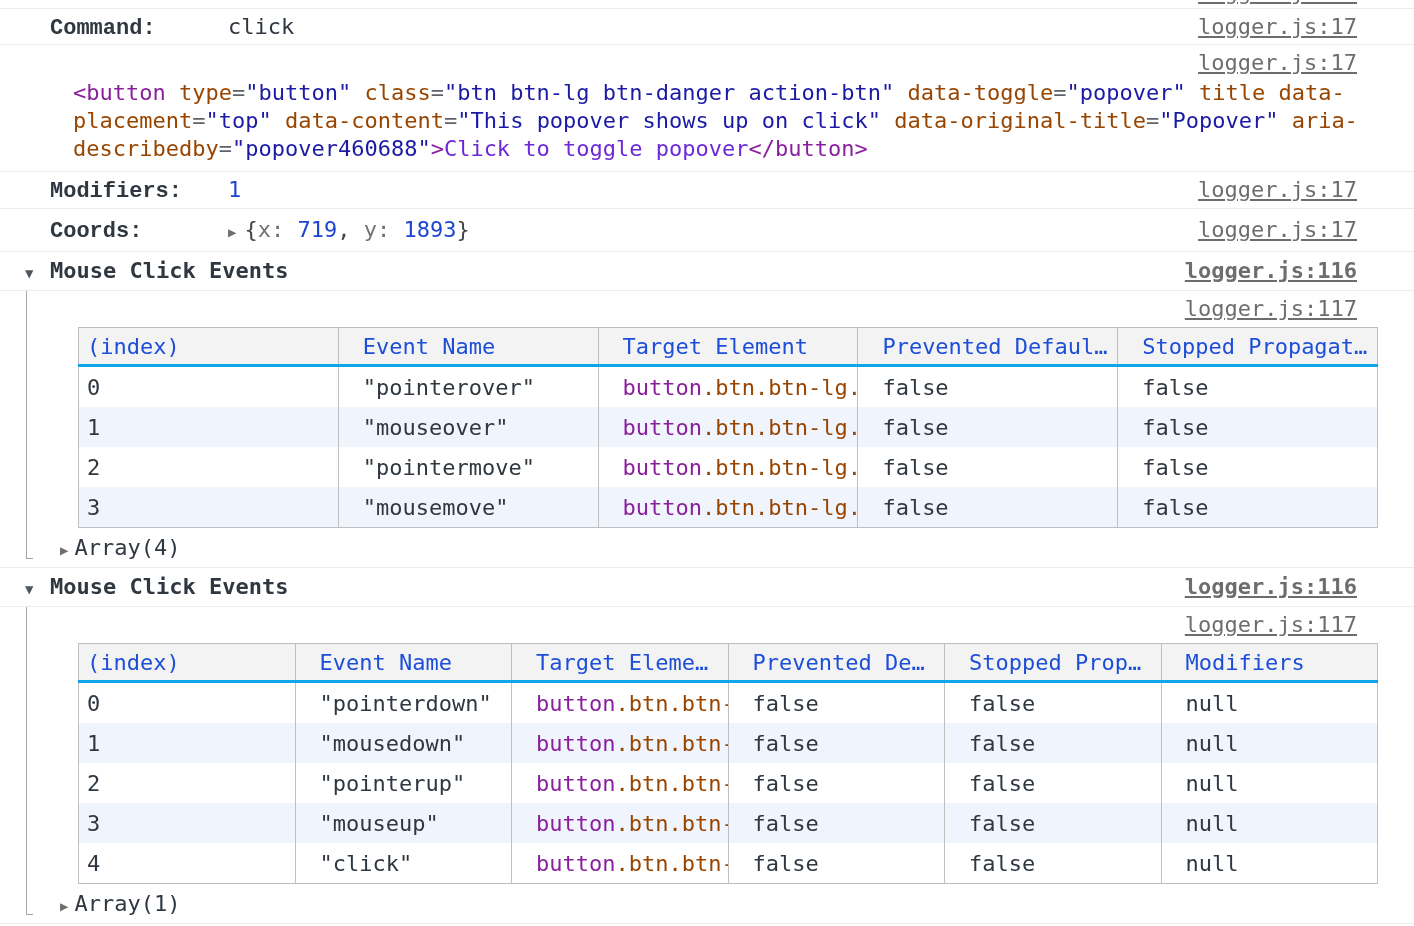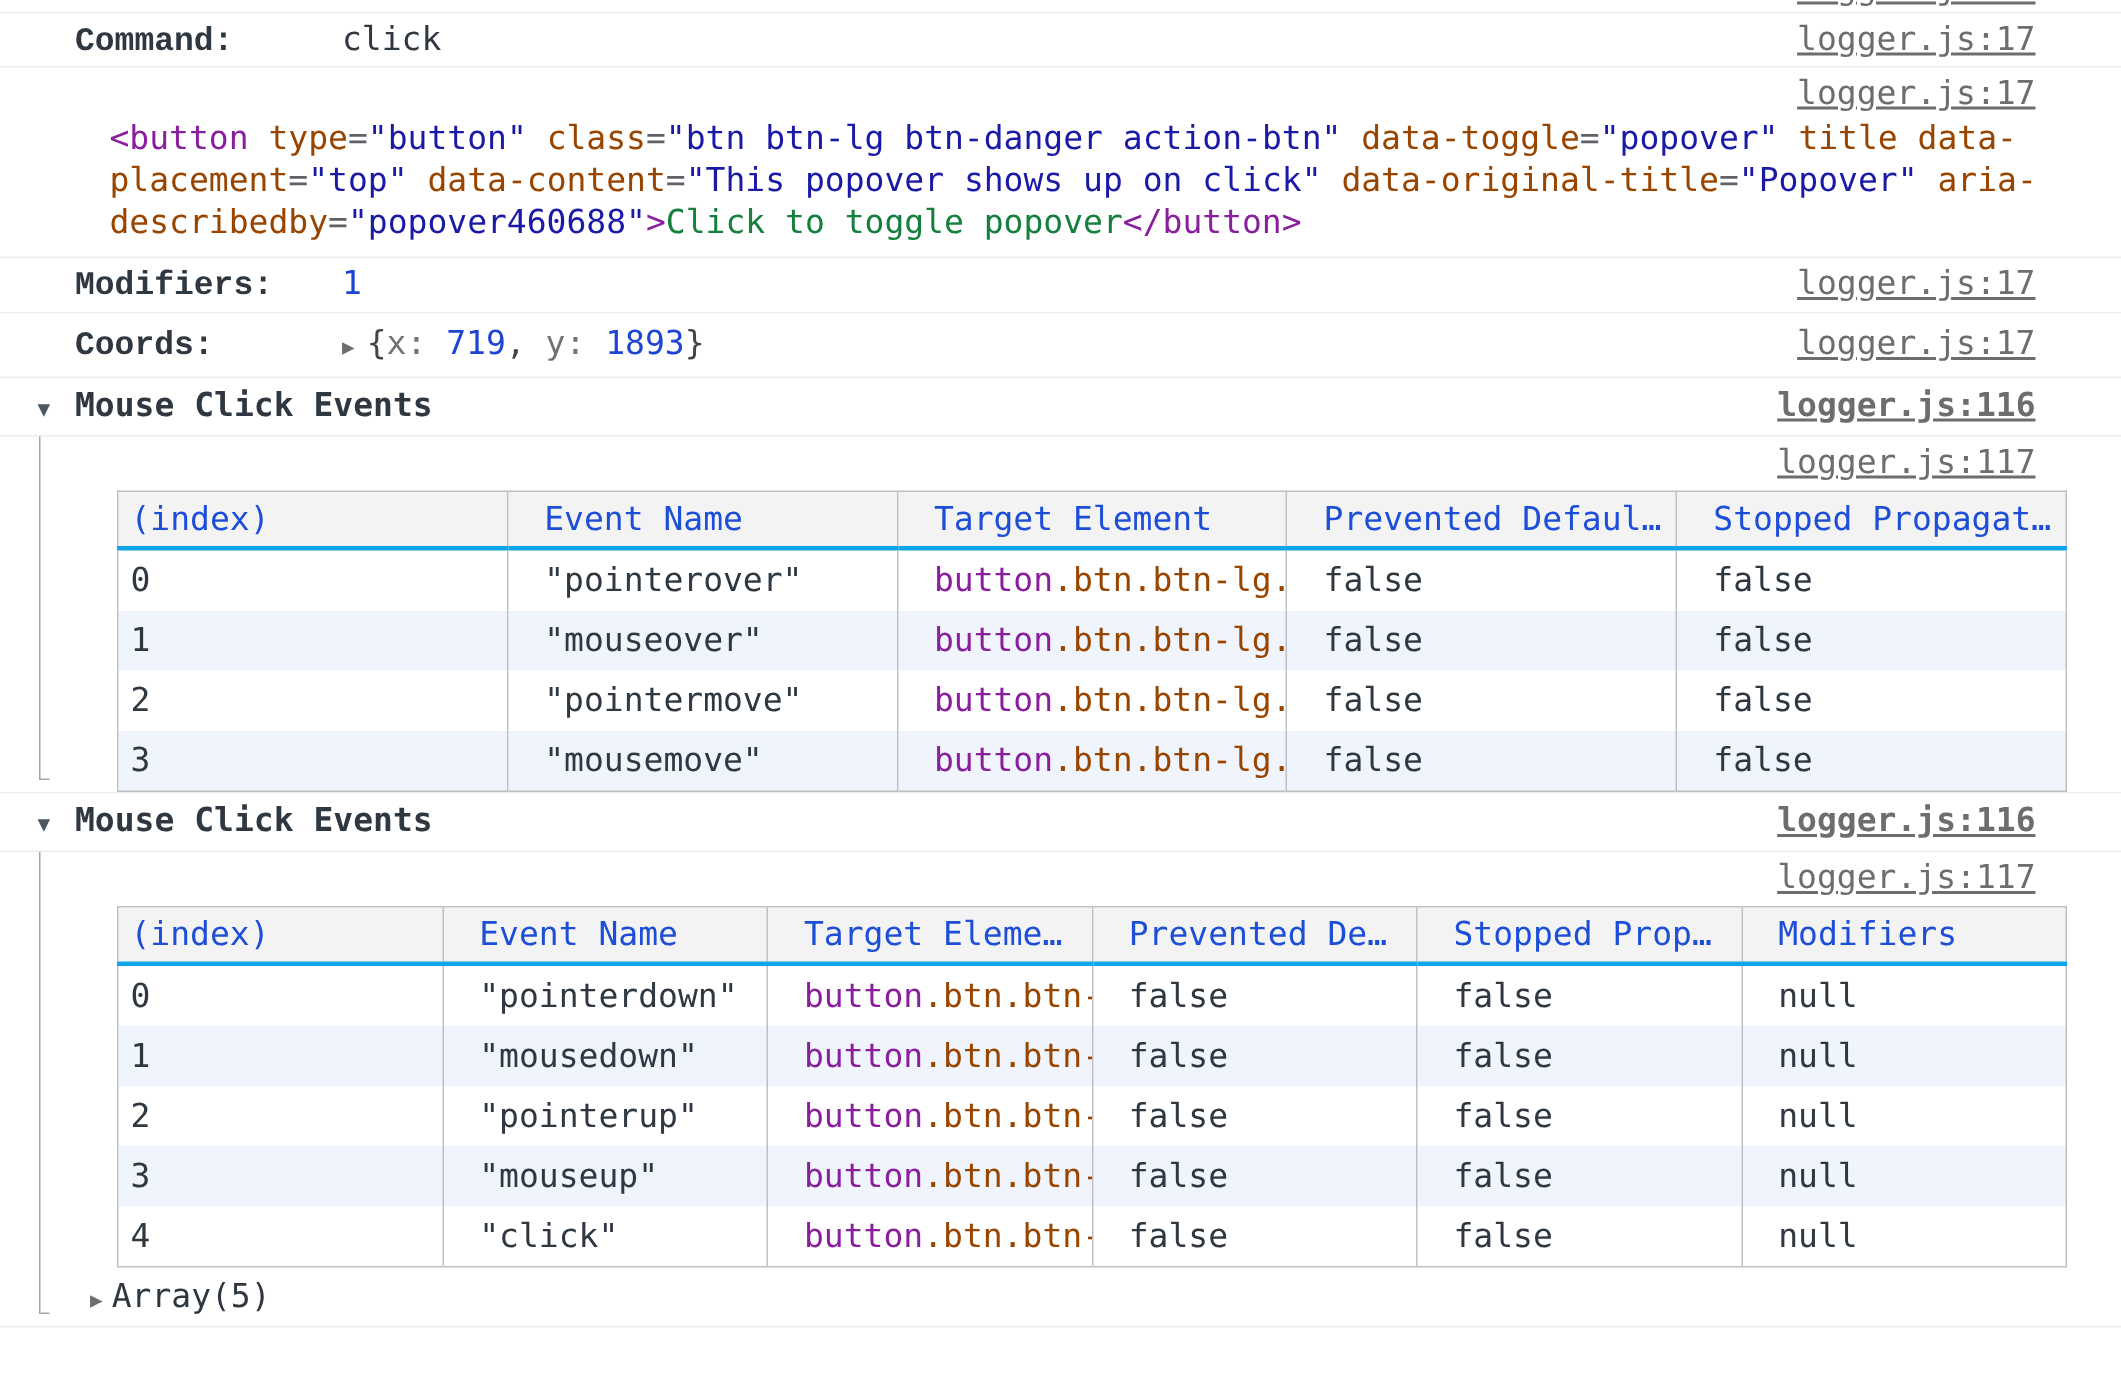--- a/index.html
+++ b/index.html
@@ -28,21 +28,21 @@
   .row-applied { height:124px; padding-top:2px; }
   .lbl-line { height:32px; line-height:32px; position:relative; }
   .code { padding-left:23px; }
   .code-line { height:28px; line-height:28px; white-space:pre; }
 
   
   .tok-tag { color:#8a1f9e; }
   .tok-at  { color:#994500; }
   .tok-vl  { color:#1a1aa6; }
   .tok-eq  { color:#5f6368; }
-  .tok-pl  { color:#15803d;text-align:right; }
+  .tok-pl  { color:#6d28d9;text-align:right; }
 
   .c-num  { color:#1d44d2; }
   .c-bool { color:#1d44d2; }
   .c-str  { color:#b22b23; }
   .c-null { color:#8a8a8a; }
   .c-tagp { color:#8a1f9e; }
   .c-cls  { color:#994500; }
 
   
   .preview { }
@@ -161,20 +161,23 @@
           </tr>
           <tr>
             <td>3</td>
             <td class="c-str">"mousemove"</td>
             <td><span class="c-tagp">button</span><span class="c-cls">.btn.btn-lg.btn-danger.action-btn</span></td>
             <td class="c-bool">false</td>
             <td class="c-bool">false</td>
           </tr>
         </tbody>
       </table>
+    <div class="footer-row">
+      <span class="tri-small">▶</span><span>Array(4)</span>
+    </div>
   </div>
 
   <div class="group-header">
     <span class="tri-group">▼</span><span class="group-title">Mouse Click Events</span>
     <a class="src">logger.js:116</a>
   </div>
   <div class="group-body">
     <div class="sub-row">
       <a class="src">logger.js:117</a>
     </div>
@@ -226,17 +229,17 @@
             <td>4</td>
             <td class="c-str">"click"</td>
             <td><span class="c-tagp">button</span><span class="c-cls">.btn.btn-lg.btn-danger.action-btn</span></td>
             <td class="c-bool">false</td>
             <td class="c-bool">false</td>
             <td class="c-null">null</td>
           </tr>
         </tbody>
       </table>
     <div class="footer-row">
-      <span class="tri-small">▶</span><span>Array(5)</span>
+      <span class="tri-small">▶</span><span>Array(1)</span>
     </div>
   </div>
 
 </div>
 
 </body></html>

